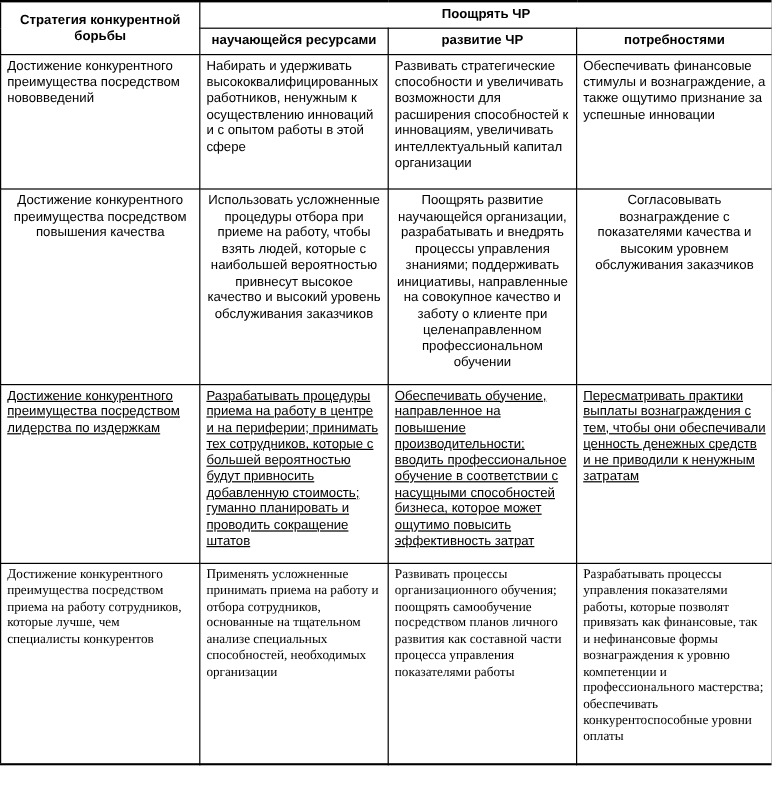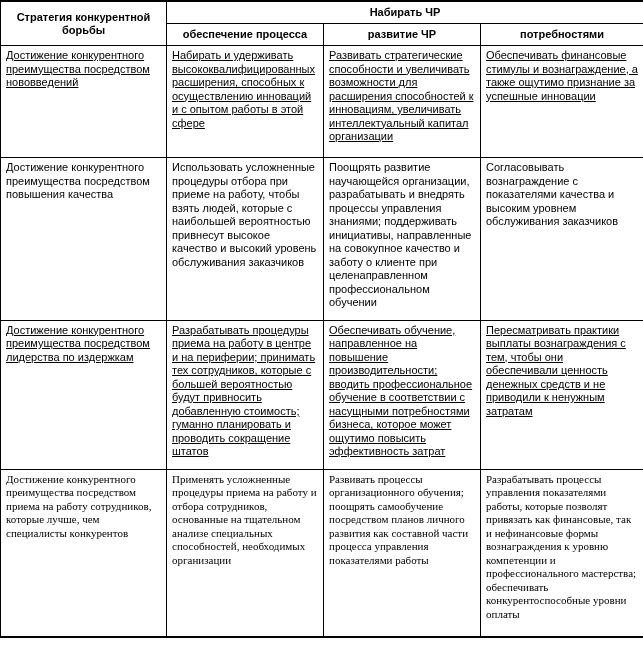--- a/index.html
+++ b/index.html
@@ -34,65 +34,65 @@
       padding: 4px 4px;
     }
     table.hr-table td {
       font-size: 11px;
       line-height: 13.5px;
       vertical-align: top;
       text-align: left;
       padding: 3px 5px 10px 5px;
     }
     
-    tbody tr.r0 td { height: 112px; text-decoration: underline; }
-    tbody tr.r1 td { height: 150px; }
+    tbody tr.r0 td { height: 112px; }
+    tbody tr.r1 td { height: 150px; text-align: center; }
     tbody tr.r2 td { height: 147px; text-decoration: underline; }
     tbody tr.r3 td { height: 168px; font-family: Liberation Serif, serif; }
   </style>
 </head>
 <body>
 
 <table class="hr-table">
   <colgroup>
     <col style="width:166px">
     <col style="width:157px">
     <col style="width:157px">
     <col style="width:163px">
   </colgroup>
   <thead>
     <tr>
       <th rowspan="2">Стратегия конкурентной борьбы</th>
-      <th colspan="3">Набирать ЧР</th>
+      <th colspan="3">Поощрять ЧР</th>
     </tr>
     <tr>
-      <th>обеспечение процесса</th>
+      <th>научающейся ресурсами</th>
       <th>развитие ЧР</th>
       <th>потребностями</th>
     </tr>
   </thead>
   <tbody>
     <tr class="r0">
       <td>Достижение конкурентного преимущества посредством нововведений</td>
-      <td>Набирать и удерживать высококвалифицированных расширения, способных к осуществлению инноваций и с опытом работы в этой сфере</td>
+      <td>Набирать и удерживать высококвалифицированных работников, ненужным к осуществлению инноваций и с опытом работы в этой сфере</td>
       <td>Развивать стратегические способности и увеличивать возможности для расширения способностей к инновациям, увеличивать интеллектуальный капитал организации</td>
       <td>Обеспечивать финансовые стимулы и вознаграждение, а также ощутимо признание за успешные инновации</td>
     </tr>
     <tr class="r1">
       <td>Достижение конкурентного преимущества посредством повышения качества</td>
       <td>Использовать усложненные процедуры отбора при приеме на работу, чтобы взять людей, которые с наибольшей вероятностью привнесут высокое качество и высокий уровень обслуживания заказчиков</td>
       <td>Поощрять развитие научающейся организации, разрабатывать и внедрять процессы управления знаниями; поддерживать инициативы, направленные на совокупное качество и заботу о клиенте при целенаправленном профессиональном обучении</td>
       <td>Согласовывать вознаграждение с показателями качества и высоким уровнем обслуживания заказчиков</td>
     </tr>
     <tr class="r2">
       <td>Достижение конкурентного преимущества посредством лидерства по издержкам</td>
       <td>Разрабатывать процедуры приема на работу в центре и на периферии; принимать тех сотрудников, которые с большей вероятностью будут привносить добавленную стоимость; гуманно планировать и проводить сокращение штатов</td>
-      <td>Обеспечивать обучение, направленное на повышение производительности; вводить профессиональное обучение в соответствии с насущными потребностями бизнеса, которое может ощутимо повысить эффективность затрат</td>
+      <td>Обеспечивать обучение, направленное на повышение производительности; вводить профессиональное обучение в соответствии с насущными способностей бизнеса, которое может ощутимо повысить эффективность затрат</td>
       <td>Пересматривать практики выплаты вознаграждения с тем, чтобы они обеспечивали ценность денежных средств и не приводили к ненужным затратам</td>
     </tr>
     <tr class="r3">
       <td>Достижение конкурентного преимущества посредством приема на работу сотрудников, которые лучше, чем специалисты конкурентов</td>
-      <td>Применять усложненные процедуры приема на работу и отбора сотрудников, основанные на тщательном анализе специальных способностей, необходимых организации</td>
+      <td>Применять усложненные принимать приема на работу и отбора сотрудников, основанные на тщательном анализе специальных способностей, необходимых организации</td>
       <td>Развивать процессы организационного обучения; поощрять самообучение посредством планов личного развития как составной части процесса управления показателями работы</td>
       <td>Разрабатывать процессы управления показателями работы, которые позволят привязать как финансовые, так и нефинансовые формы вознаграждения к уровню компетенции и профессионального мастерства; обеспечивать конкурентоспособные уровни оплаты</td>
     </tr>
   </tbody>
 </table>
 
 </body></html>

